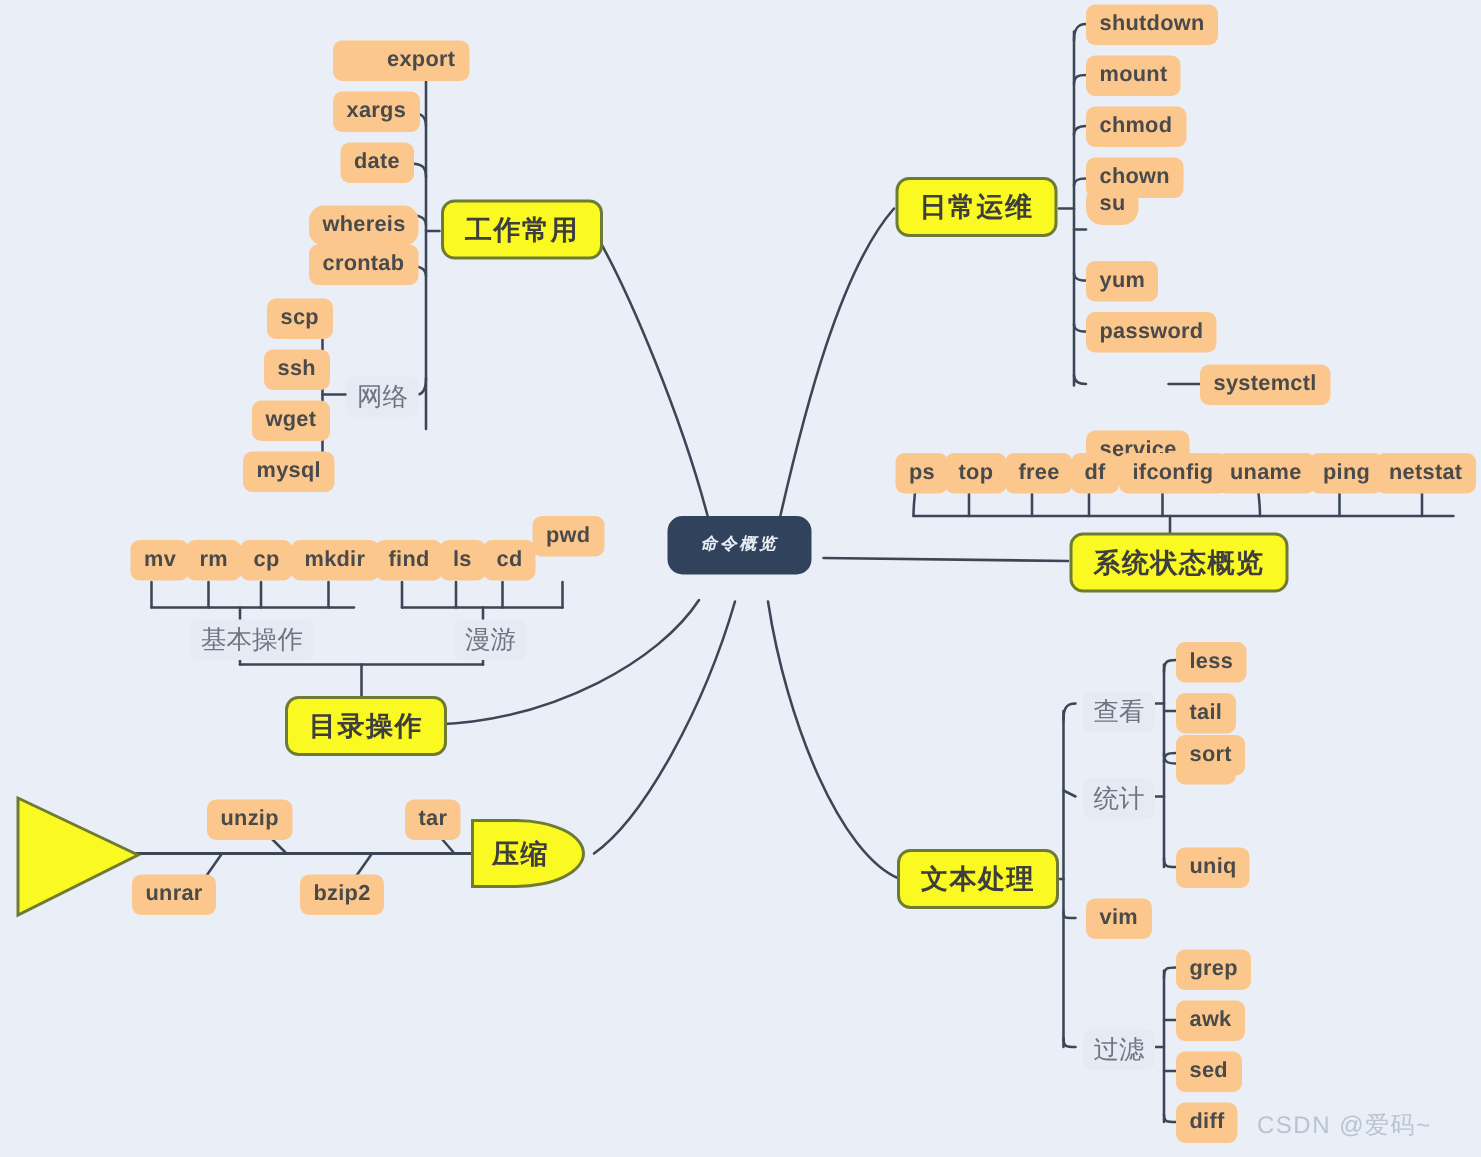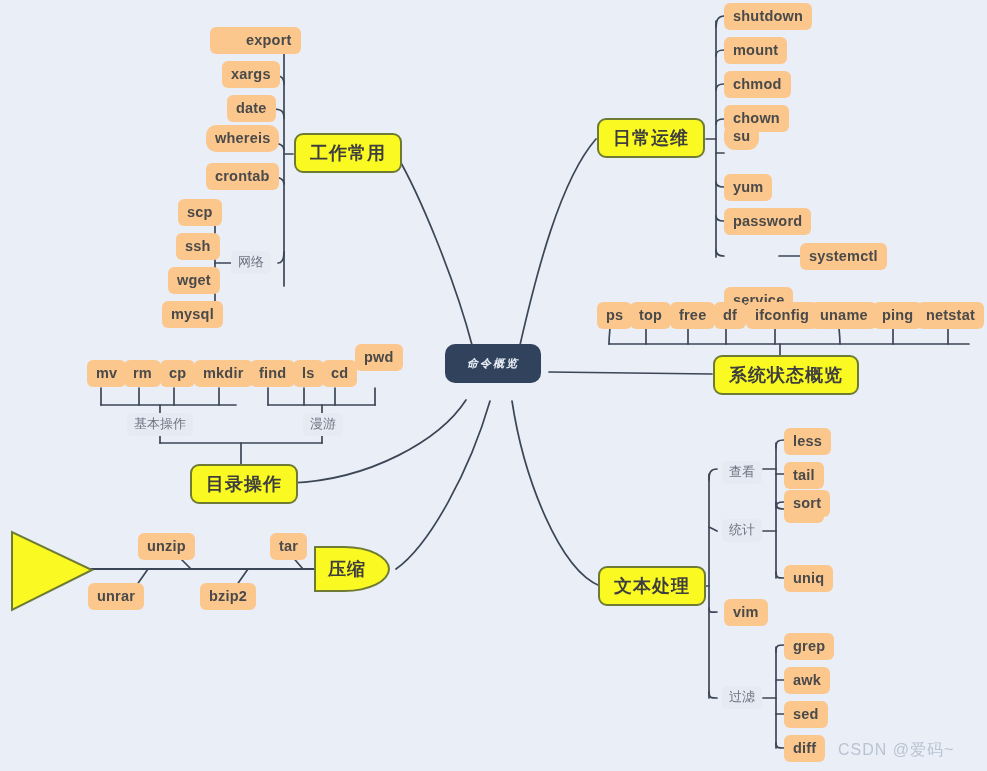--- a/index.html
+++ b/index.html
@@ -27,23 +27,22 @@
     border-radius:6px;
     font-weight:bold;
     font-size:14.5px;
     padding:6px 9px;
     letter-spacing:.2px;
   }
   .sublabel{
     background:#e6ebf3;
     color:#6d7582;
     border-radius:5px;
-    font-size:13px;
+    font-size:17px;
     padding:5px 7px;
-    font-family:Liberation Mono, monospace;
   }
   .major{
     background:#fafa22;
     border:2px solid #6f7a34;
     border-radius:9px;
     color:#3e3e3e;
     font-weight:bold;
     font-size:18px;
     padding:9px 14px;
     letter-spacing:1px;
@@ -187,24 +186,24 @@
       <path d="M776,680 L784,680"></path>
       <path d="M776,714 L784,714"></path>
       <path d="M776,743 C776,748 778,748 784,748"></path>
     </g>
   </svg>
 
   <div class="node root" style="left:445px;top:344px;">命令概览</div>
 
   <div class="node major" style="left:294px;top:133px;">工作常用</div>
 
-  <div class="node leaf" style="left:210px;top:27px;padding-left:36px;">export</div>
+  <div class="node leaf" style="left:222px;top:27px;padding-left:36px;">export</div>
   <div class="node leaf" style="left:222px;top:61px;">xargs</div>
   <div class="node leaf" style="left:227px;top:95px;">date</div>
-  <div class="node leaf" style="left:206px;top:125px;border-radius:10px;">whereis</div>
+  <div class="node leaf" style="left:206px;top:137px;border-radius:10px;">whereis</div>
   <div class="node leaf" style="left:206px;top:163px;">crontab</div>
 
   <div class="node sublabel" style="left:231px;top:251px;">网络</div>
   <div class="node leaf" style="left:178px;top:199px;">scp</div>
   <div class="node leaf" style="left:176px;top:233px;">ssh</div>
   <div class="node leaf" style="left:168px;top:267px;">wget</div>
   <div class="node leaf" style="left:162px;top:301px;">mysql</div>
 
   <div class="node major" style="left:597px;top:118px;">日常运维</div>
 

